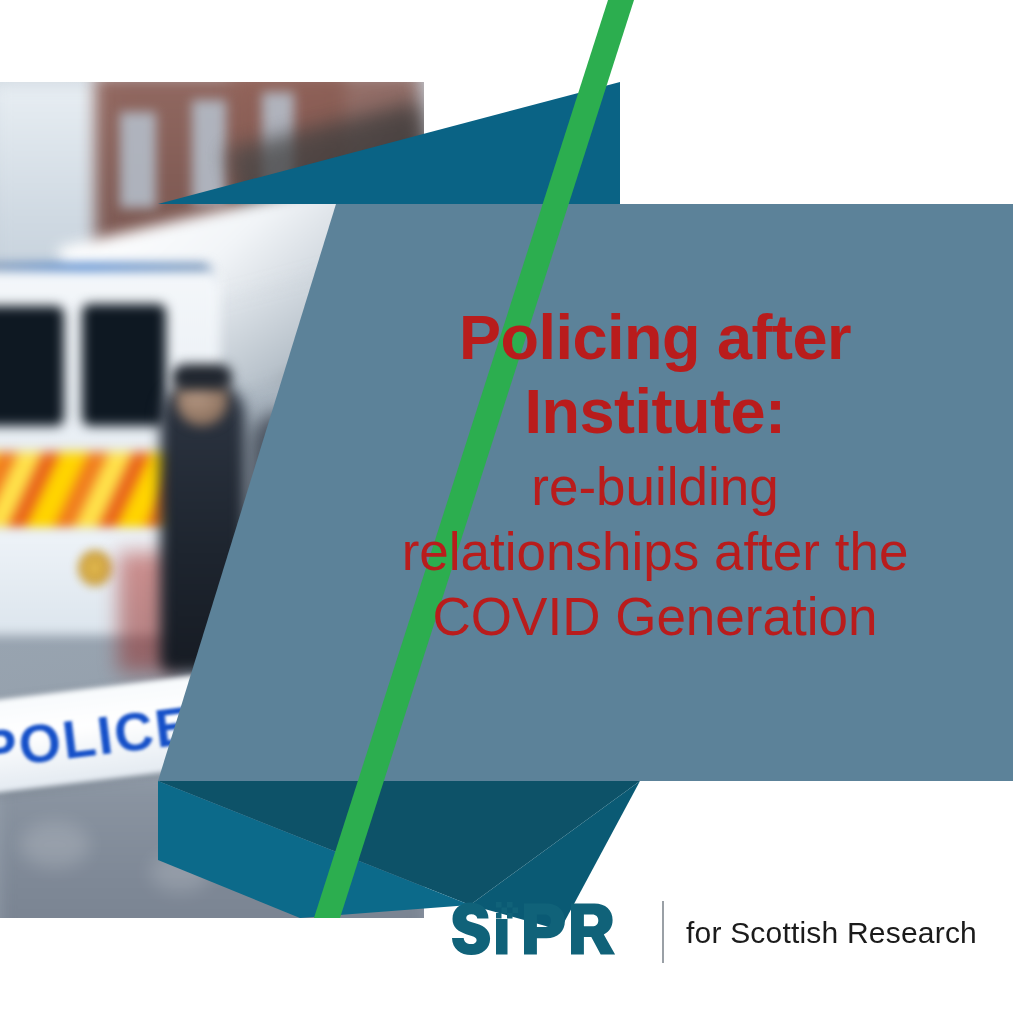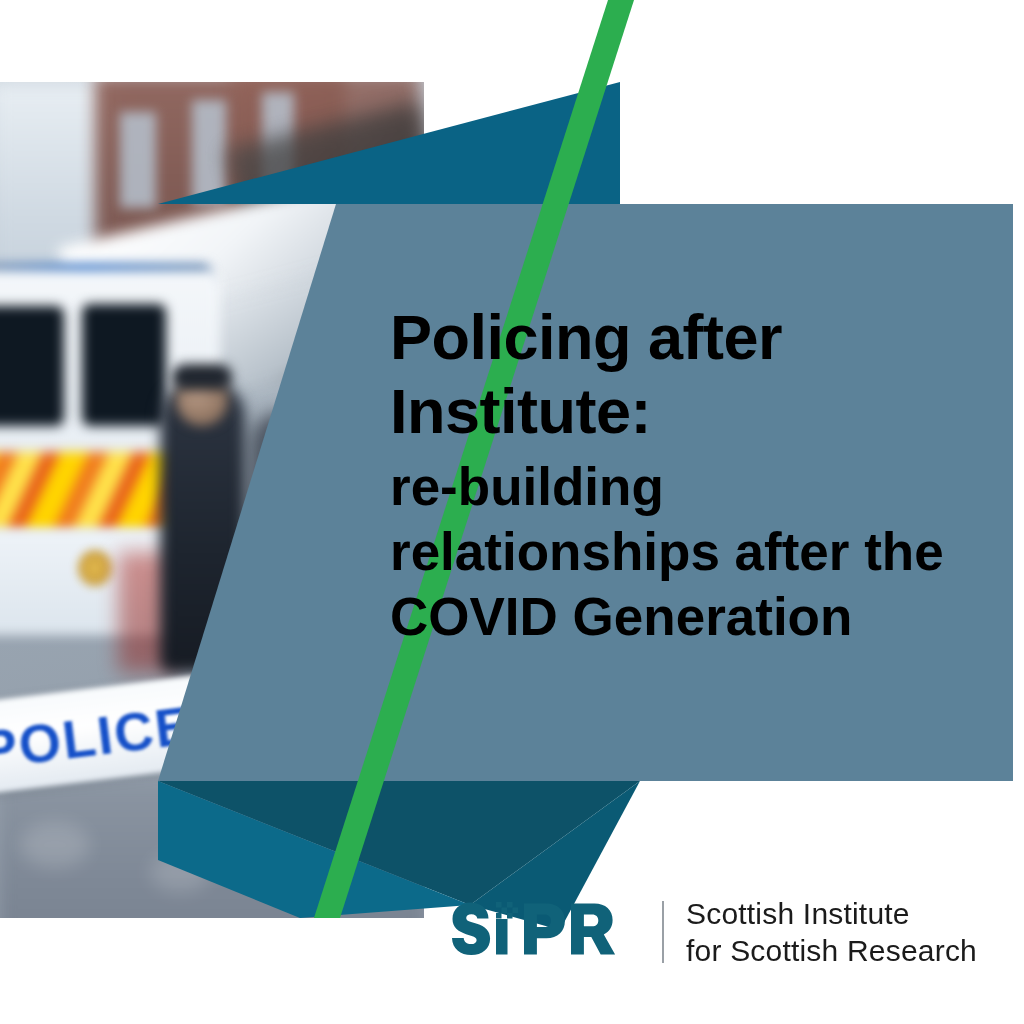--- a/index.html
+++ b/index.html
@@ -70,25 +70,25 @@
     font-family:"Liberation Sans",sans-serif;font-weight:700;font-size:54px;letter-spacing:2px;
     color:#1550c8;line-height:52px;white-space:nowrap;overflow:hidden;}
   .road{position:absolute;left:0;top:700px;width:424px;height:218px;
     background:linear-gradient(180deg,#8b95a2 0%,#7e8896 45%,#737d8b 100%);filter:blur(7px);}
   .road-blob{position:absolute;border-radius:50%;background:rgba(255,255,255,.16);filter:blur(9px);}
 
   
   .shape{position:absolute;left:0;top:0;width:1024px;height:1024px;}
 
   
-  .textwrap{position:absolute;left:390px;top:300px;width:530px;text-align:left;
-            color:#000000;}
+  .textwrap{position:absolute;left:390px;top:300px;width:530px;text-align:center;
+            color:#b91c1c;}
   .t-line{font-weight:700;font-size:63px;line-height:74px;letter-spacing:-0.5px;
           white-space:nowrap;}
-  .s-line{font-weight:700;font-size:53px;line-height:65px;letter-spacing:0px;
+  .s-line{font-weight:400;font-size:53px;line-height:65px;letter-spacing:0px;
           white-space:nowrap;}
   .s-first{margin-top:6px;}
 
   
   .logo{position:absolute;left:452px;top:893px;height:78px;display:flex;align-items:center;}
   .logo-mark{position:relative;height:62px;}
   .logo-div{width:2px;height:62px;background:#9aa0a6;margin:0 22px 0 24px;}
   .logo-tag{font-weight:400;font-size:30px;line-height:37px;color:#1b1b1b;letter-spacing:.2px;
             white-space:nowrap;}
 </style>
@@ -172,18 +172,17 @@
       <rect x="60.5" y="6.5" width="5.5" height="5.5" fill="#106279"></rect>
       <rect x="44" y="12" width="5.5" height="5.5" fill="#106279"></rect>
       <rect x="55" y="12" width="5.5" height="5.5" fill="#106279"></rect>
 
       <path fill="#106279" d="M72 2.5h22.5c11.2 0 18.4 7 18.4 17.4 0 10.3-7.2 17.3-18.4 17.3h-9.6v16.3H72V2.5zm12.9 11.1v12.5h7.6c4 0 6.4-2.4 6.4-6.3 0-3.9-2.4-6.2-6.4-6.2h-7.6z"></path>
 
       <path fill="#106279" d="M119 2.5h23.4c11.1 0 18.2 6.6 18.2 16.6 0 6.7-3.3 11.8-8.8 14.4l11.3 20h-14.4l-9.4-17.6h-7.4v17.6H119V2.5zm12.9 11.1v11.6h8.3c3.8 0 6.1-2.2 6.1-5.8 0-3.6-2.3-5.8-6.1-5.8h-8.3z"></path>
     </svg>
     <div class="logo-div"></div>
     <div>
-      <div class="logo-tag">Scottish Institute</div>
       <div class="logo-tag">for Scottish Research</div>
     </div>
   </div>
 
 </div>
 
 </body></html>

